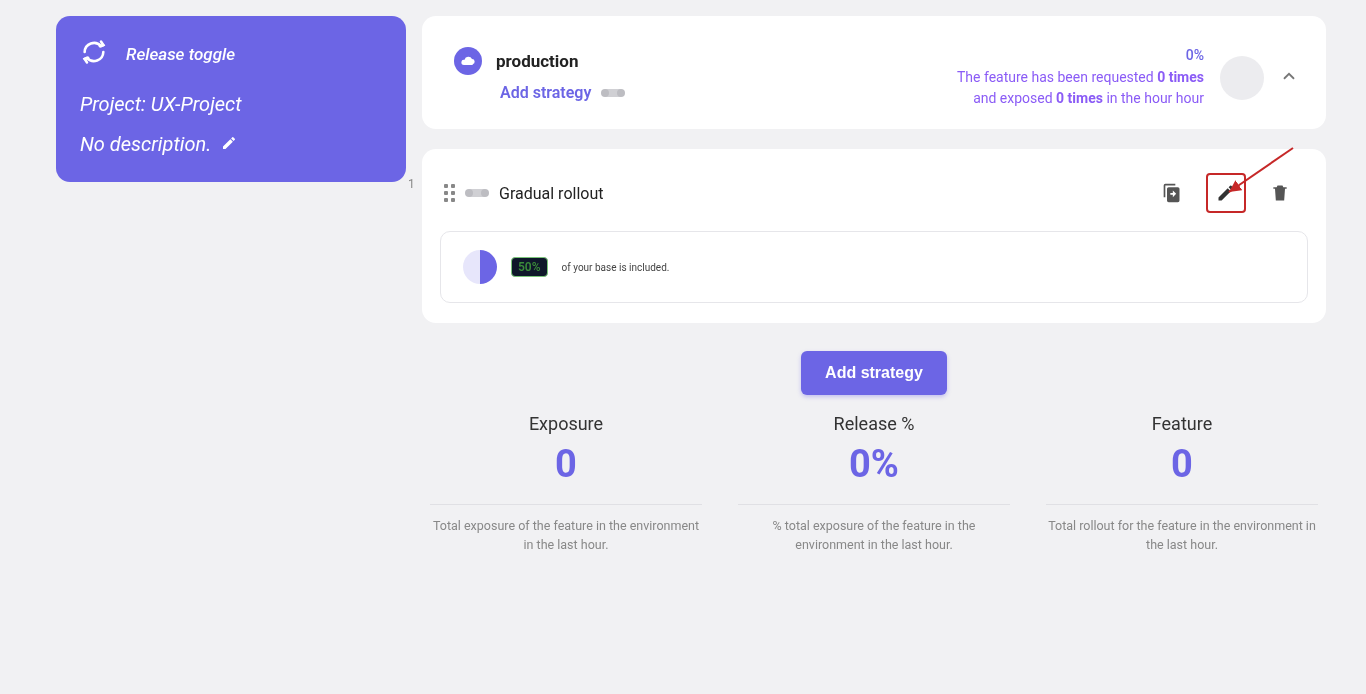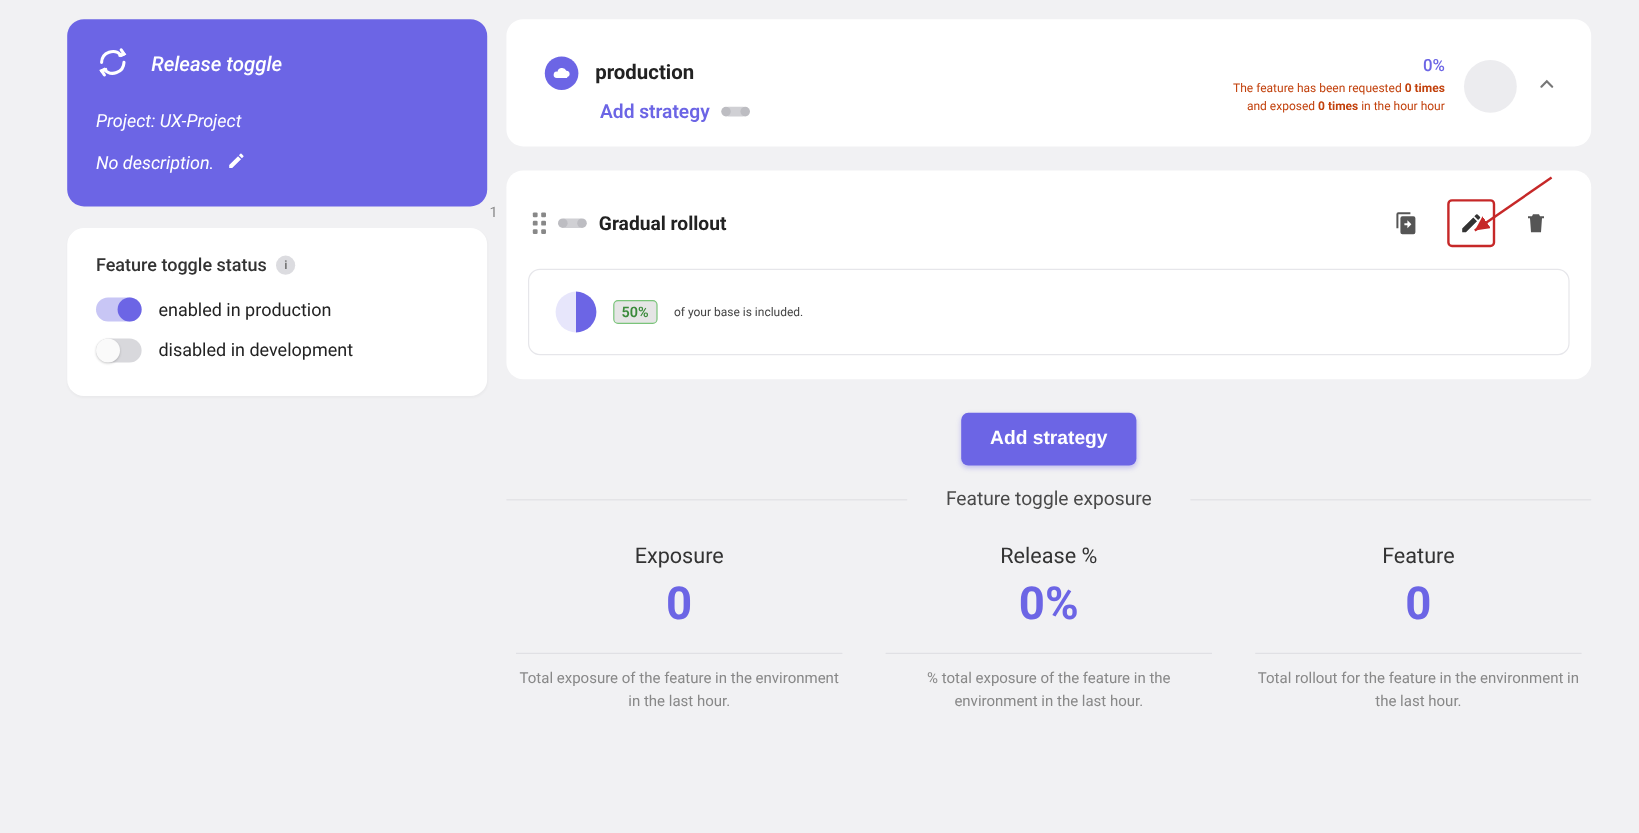--- a/index.html
+++ b/index.html
@@ -21,21 +21,21 @@
 .side-card {
   background: #6c65e5;
   color: #fff;
   border-radius: 14px;
   padding: 22px 24px 26px;
   margin-bottom: 18px;
   font-style: italic;
 }
 .side-card-header { display: flex; align-items: center; gap: 18px; margin-bottom: 22px; }
 .side-card-header .title { font-size: 17px; font-weight: 500; }
-.side-line { font-size: 15px; margin-top: 16px; display: flex; align-items: center; gap: 10px; }
+.side-line { font-size: 20px; margin-top: 16px; display: flex; align-items: center; gap: 10px; }
 .status-card {
   background: #fff;
   border-radius: 14px;
   padding: 22px 24px 28px;
   box-shadow: 0 1px 2px rgba(0,0,0,0.03);
 }
 .status-title { font-size: 15px; font-weight: 500; color: #333; display: flex; align-items: center; gap: 8px; margin-bottom: 18px; }
 .info-dot {
   width: 16px; height: 16px; border-radius: 50%; background: #dcdce0; display: inline-flex; align-items: center; justify-content: center; font-size: 10px; color: #777; font-weight: 700;
 }
@@ -66,53 +66,53 @@
   width: 28px; height: 28px; border-radius: 50%; background: #6c65e5; display: flex; align-items: center; justify-content: center; flex-shrink: 0;
 }
 .env-title { font-size: 17px; font-weight: 700; margin-top: 4px; }
 .add-strat-link { color: #6c65e5; font-size: 16px; font-weight: 600; margin-top: 12px; display: flex; align-items: center; gap: 12px; cursor: pointer; margin-left: 4px;}
 .link-icon { width: 20px; height: 8px; border-radius: 4px; background: #d0d0d4; position: relative; }
 .link-icon::before, .link-icon::after { content:''; position:absolute; width:8px; height:8px; border-radius:50%; background:#bdbdc2; top:0; }
 .link-icon::before{ left:-2px;} .link-icon::after{ right:-2px;}
 .env-right { display: flex; align-items: center; gap: 16px; }
 .env-stats { text-align: right; }
 .pct { color: #6c65e5; font-size: 14px; font-weight: 500; }
-.stat-text { font-size: 10px; color: #c2410c; margin-top: 4px; line-height: 1.5; margin-left: 31px; }
+.stat-text { font-size: 14px; color: #8b5cf6; margin-top: 4px; line-height: 1.5; margin-left: 31px; }
 .stat-text b { font-weight: 700; }
 .donut-ph { width: 44px; height: 44px; border-radius: 50%; background: #ececef; }
 .chev { cursor: pointer; }
 
 .strategy-card {
   background: #fff;
   border-radius: 14px;
   padding: 18px 18px 20px;
   position: relative;
 }
 .strat-header {
   display: flex; align-items: center; justify-content: space-between; padding: 6px 8px 18px 4px;
 }
 .strat-left { display: flex; align-items: center; gap: 12px; }
 .strat-idx { position: absolute; left: -14px; top: 28px; font-size: 12px; color: #888; }
 .drag-handle {
   display: grid; grid-template-columns: repeat(2, 4px); grid-auto-rows: 4px; gap: 3px; cursor: grab;
 }
 .drag-handle span { width:4px; height:4px; background:#888; border-radius:1px; }
-.strat-name { font-size: 16px; font-weight: 700; }
+.strat-name { font-size: 16px; font-weight: 400; }
 .strat-actions { display: flex; align-items: center; gap: 14px; }
 .icon-btn { width: 40px; height: 40px; border-radius: 4px; display:flex; align-items:center; justify-content:center; cursor:pointer; }
 .icon-btn.highlight { border: 2px solid #c62828; }
 .strat-body {
   border: 1px solid #e6e6ea; border-radius: 10px; padding: 18px 22px; display:flex; align-items:center; gap: 14px;
 }
 .pie {
   width: 34px; height: 34px; border-radius: 50%;
   background: conic-gradient(#6c65e5 0 180deg, #e7e6fb 180deg 360deg);
 }
 .pct-pill {
-  border: 1px solid #7ac47a; color: #3a8a3a; font-size: 12px; font-weight: 600; padding: 2px 6px; border-radius: 4px; background: #e5e5e5;
+  border: 1px solid #7ac47a; color: #3a8a3a; font-size: 12px; font-weight: 600; padding: 2px 6px; border-radius: 4px; background: #0f172a;
 }
 .base-text { font-size: 10px; color: #444; }
 
 .add-strat-btn {
   display: block; margin: 28px auto 18px; background: #6c65e5; color: #fff; border: none;
   padding: 13px 24px; font-size: 16px; font-weight: 600; border-radius: 6px; cursor: pointer;
   box-shadow: 0 2px 4px rgba(108,101,229,0.35);
 }
 .exposure-section { margin-top: 6px; }
 .exposure-title {
@@ -155,38 +155,20 @@
       <div class="side-line">
         <span>No description.</span>
         <span style="cursor:pointer;">
           <svg width="16" height="16" viewBox="0 0 24 24" fill="#fff">
               <path d="M3 17.25V21h3.75L17.81 9.94l-3.75-3.75L3 17.25zM20.71 7.04a1 1 0 0 0 0-1.41l-2.34-2.34a1 1 0 0 0-1.41 0l-1.83 1.83 3.75 3.75 1.83-1.83z"></path>
             </svg>
         </span>
       </div>
     </div>
 
-    <div class="status-card">
-      <div class="status-title">
-        <span>Feature toggle status</span>
-        <span class="info-dot">i</span>
-      </div>
-      <div class="toggle-row">
-        <div class="switch on">
-            <div class="thumb"></div>
-          </div>
-        <span>enabled in production</span>
-      </div>
-      <div class="toggle-row">
-        <div class="switch off">
-            <div class="thumb"></div>
-          </div>
-        <span>disabled in development</span>
-      </div>
-    </div>
   </aside>
 
   <main class="main">
     <div class="env-card">
       <div class="env-left">
         <div class="cloud-badge">
           <svg width="16" height="16" viewBox="0 0 24 24" fill="#fff">
               <path d="M19 18H6a4 4 0 1 1 .8-7.93A6 6 0 0 1 18 9a4 4 0 0 1 1 7.87z"></path>
             </svg>
         </div>
@@ -251,21 +233,20 @@
       <div class="strat-body">
         <div class="pie"></div>
         <span class="pct-pill">50%</span>
         <span class="base-text">of your base is included.</span>
       </div>
     </div>
 
     <button class="add-strat-btn">Add strategy</button>
 
     <div class="exposure-section">
-      <div class="exposure-title">Feature toggle exposure</div>
       <div class="metrics">
         <div class="metric">
           <div class="metric-label">Exposure</div>
           <div class="metric-value">0</div>
           <hr>
           <div class="metric-desc">Total exposure of the feature in the environment in the last hour.</div>
         </div>
         <div class="metric">
           <div class="metric-label">Release %</div>
           <div class="metric-value">0%</div>

